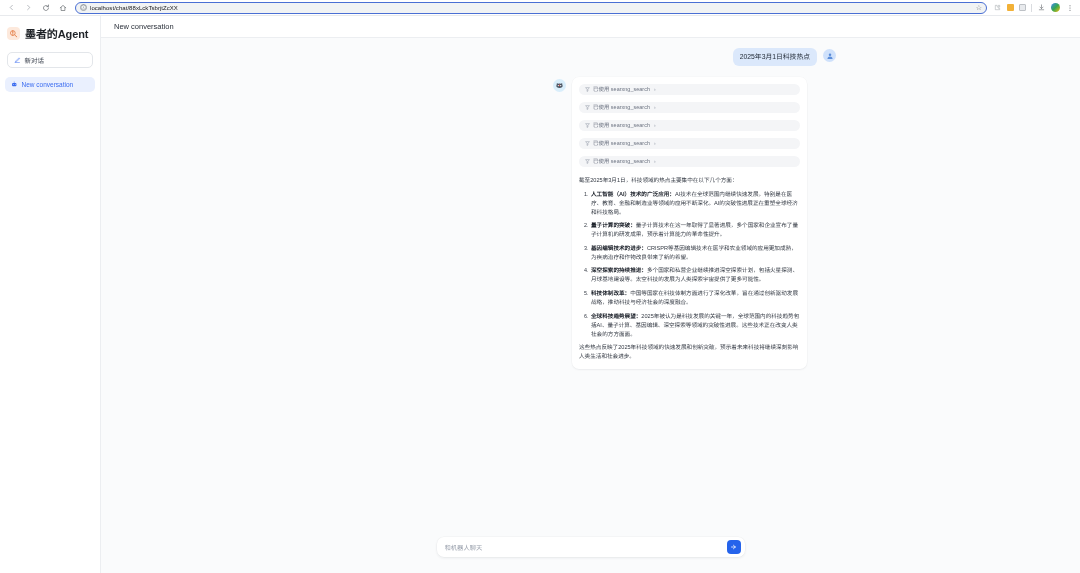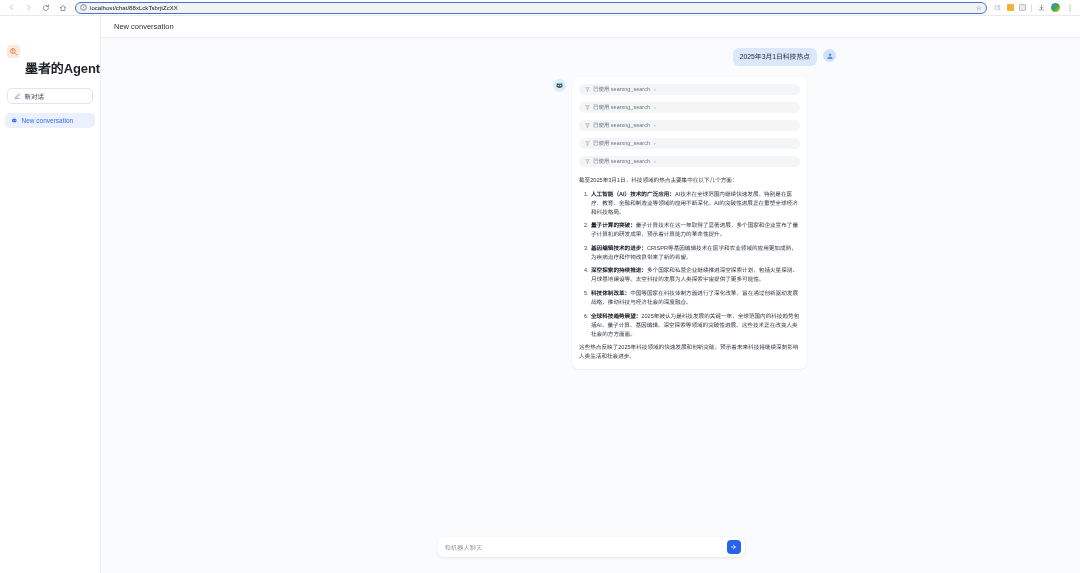--- a/index.html
+++ b/index.html
@@ -115,26 +115,25 @@
   }
   .brand-logo {
     width: 13px; height: 13px;
     border-radius: 4px;
     background: #fde9dc;
     display: flex; align-items: center; justify-content: center;
     flex: 0 0 auto;
   }
   .brand-logo svg { display:block; }
   .brand-name {
-    font-size: 13px;
+    font-size: 11px;
     font-weight: bold;
     color: #1f2328;
     letter-spacing: -0.1px;
     white-space: nowrap;
-    margin-top: 33px;
   }
   .new-chat-btn {
     margin: 3px 7px 0 7px;
     height: 16px;
     border: 1px solid #e3e6ea;
     border-radius: 5px;
     background: #ffffff;
     display: flex;
     align-items: center;
     gap: 4px;

